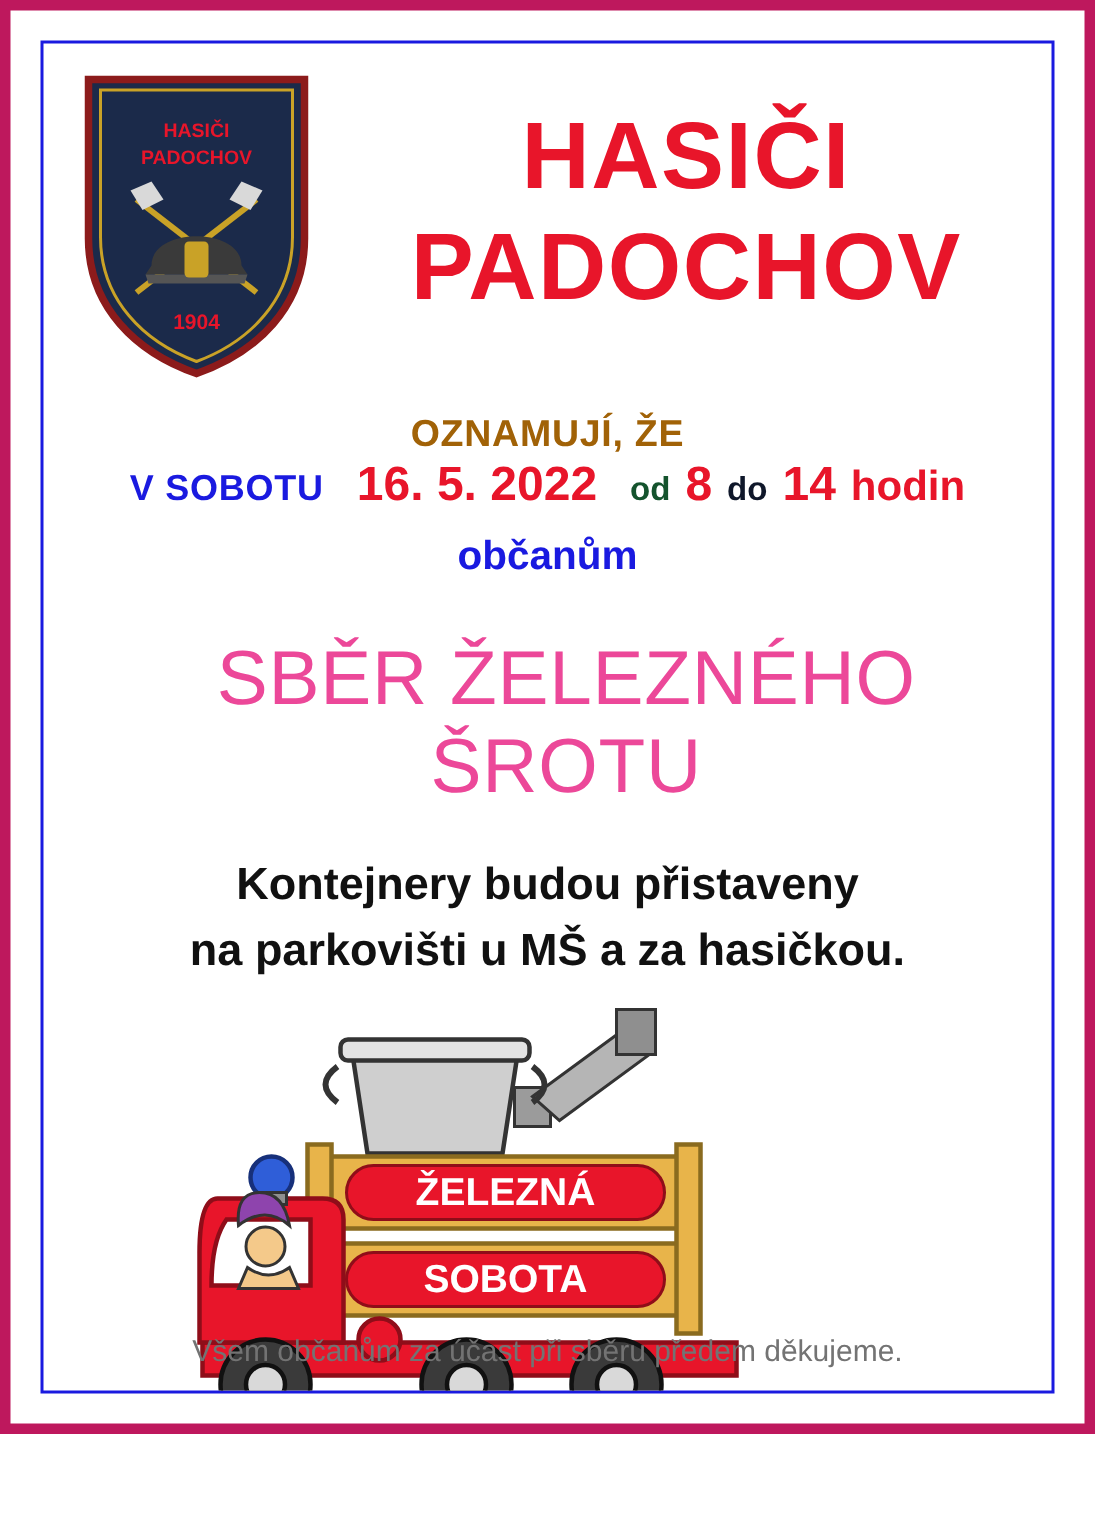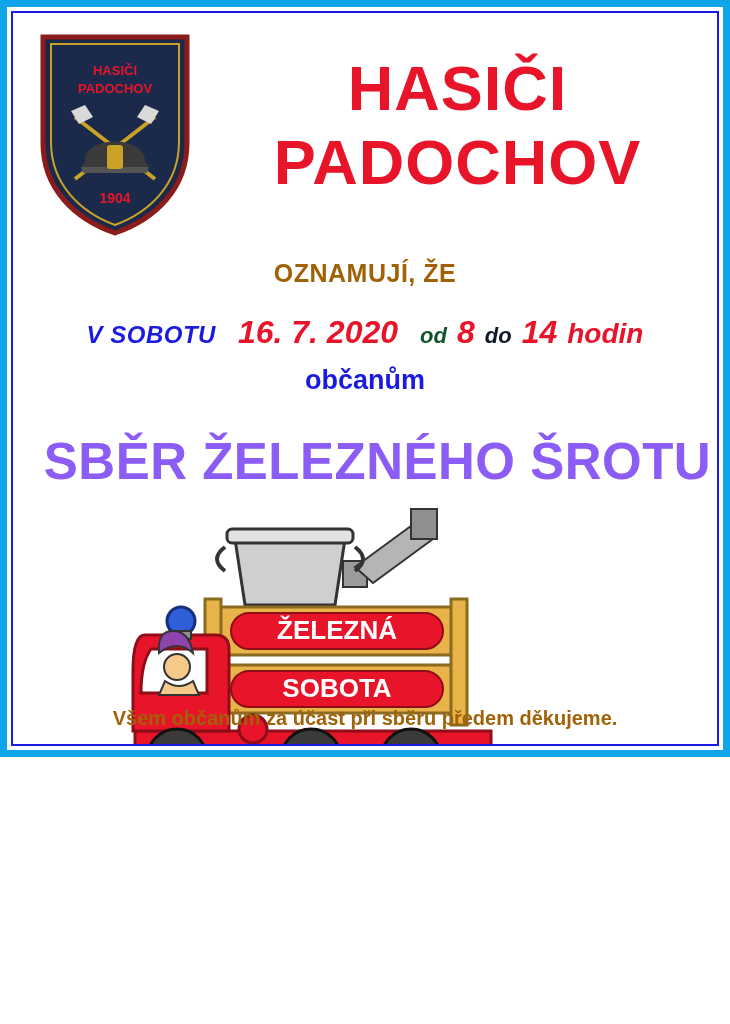--- a/index.html
+++ b/index.html
@@ -9,25 +9,25 @@
   }
   body {
     width: 730px;
     height: 1024px;
     font-family: "Liberation Sans", sans-serif;
     overflow: hidden;
   }
   .poster {
     position: relative;
     width: 730px;
-    height: 757px;
+    height: 956px;
     box-sizing: border-box;
     background: #ffffff;
-    border: 7px solid #0ea5e9;
-    padding: 4px;
+    border: 7px solid #be185d;
+    padding: 20px;
   }
   .inner {
     position: relative;
     width: 100%;
     height: 100%;
     box-sizing: border-box;
     border: 2px solid #1a1ae0;
     background: #ffffff;
     overflow: hidden;
   }
@@ -66,27 +66,26 @@
     text-align: center;
     margin-top: 16px;
   }
   .oznamuji {
     color: #a16207;
     font-weight: bold;
     font-size: 25px;
     letter-spacing: 0.5px;
   }
   .dateline {
-    margin-top: 26px;
+    margin-top: 0;
     display: flex;
     align-items: baseline;
     justify-content: center;
     gap: 10px;
     flex-wrap: nowrap;
-    font-style: italic;
   }
   .w-sobotu {
     color: #1a1ae0;
     font-weight: bold;
     font-size: 24px;
     letter-spacing: 0.5px;
   }
   .date {
     color: #e8152a;
     font-weight: bold;
@@ -116,22 +115,22 @@
   .probehne {
     margin-top: 14px;
     color: #1a1ae0;
     font-weight: bold;
     font-size: 27px;
   }
 
   .headline {
     margin-top: 36px;
     text-align: center;
-    color: #8b5cf6;
-    font-weight: bold;
+    color: #ec4899;
+    font-weight: normal;
     font-size: 51px;
     letter-spacing: 0.5px;
     margin-left: 25px;
   }
 
   .subinfo {
     margin-top: 28px;
     text-align: center;
     color: #111111;
     font-weight: bold;
@@ -149,22 +148,22 @@
     display: block;
     margin: 0 auto;
   }
 
   .footer {
     position: absolute;
     bottom: 14px;
     left: 0;
     right: 0;
     text-align: center;
-    color: #a16207;
-    font-weight: bold;
+    color: #737373;
+    font-weight: normal;
     font-size: 20px;
   }
 </style>
 </head>
 <body>
 
 <div class="poster">
   <div class="inner">
 
     <div class="header">
@@ -196,33 +195,37 @@
         <div class="title-line">HASIČI</div>
         <div class="title-line">PADOCHOV</div>
       </div>
     </div>
 
     <div class="announce">
       <div class="oznamuji">OZNAMUJÍ, ŽE</div>
 
       <div class="dateline">
         <span class="w-sobotu">V SOBOTU</span>
-        <span class="date">16. 7. 2020</span>
+        <span class="date">16. 5. 2022</span>
         <span class="od">od</span>
         <span class="hour">8</span>
         <span class="do">do</span>
         <span class="hour">14</span>
         <span class="hours-word">hodin</span>
       </div>
 
       <div class="probehne">občanům</div>
     </div>
 
     <div class="headline">SBĚR ŽELEZNÉHO ŠROTU</div>
 
+    <div class="subinfo">
+      <div>Kontejnery budou přistaveny</div>
+      <div>na parkovišti u MŠ a za hasičkou.</div>
+    </div>
 
     <div class="illustration">
       <svg width="500" height="290" viewBox="0 0 500 290">
 
         <g>
           <rect x="228" y="58" width="24" height="26" fill="#9b9b9b" stroke="#333" stroke-width="2"></rect>
           <path d="M240 64 L300 20 L318 36 L258 80 Z" fill="#b5b5b5" stroke="#333" stroke-width="2"></path>
           <rect x="296" y="6" width="26" height="30" fill="#8f8f8f" stroke="#333" stroke-width="2"></rect>
         </g>
 

